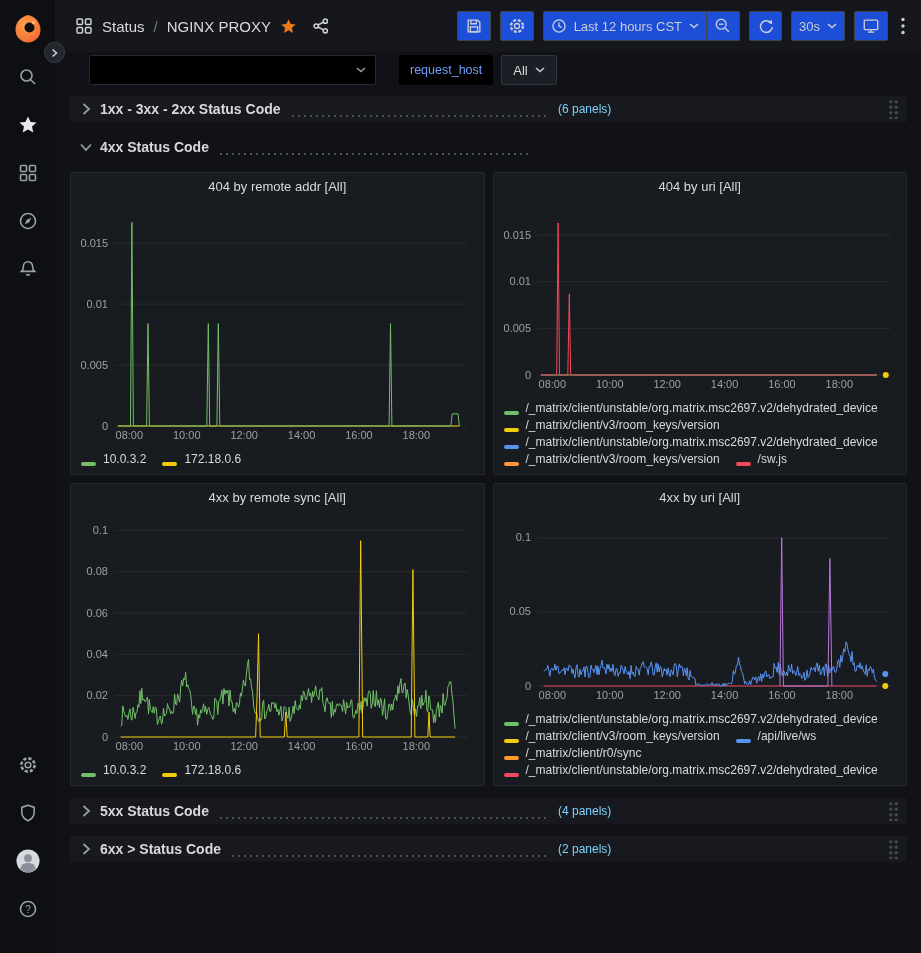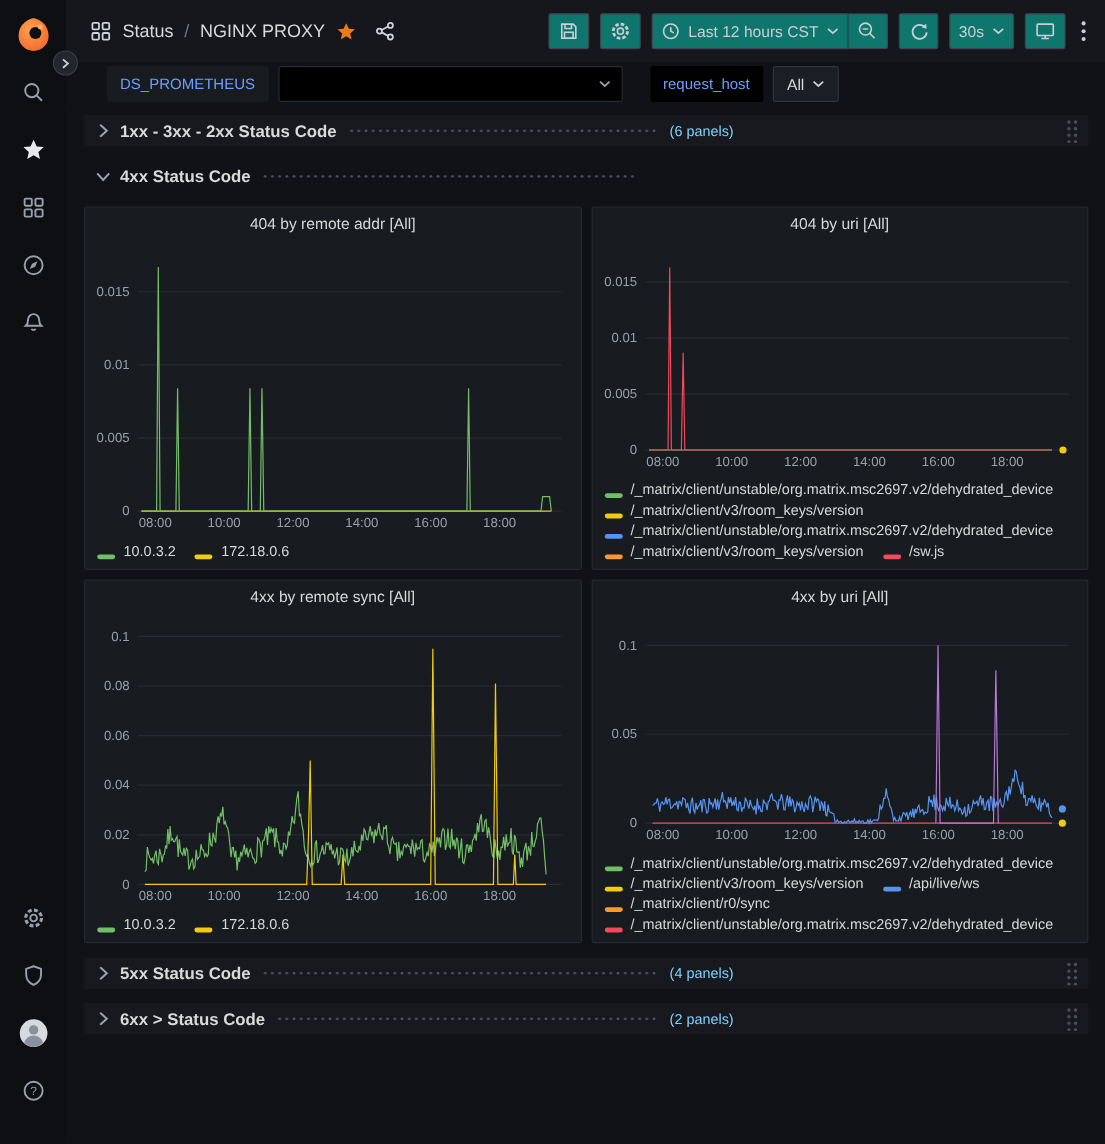--- a/index.html
+++ b/index.html
@@ -12,39 +12,39 @@
   .side-icon{width:24px;height:24px;display:flex;align-items:center;justify-content:center;margin-bottom:24px;cursor:pointer}
   .side-spacer{flex:1}
   .expand-btn{position:absolute;left:44px;top:42px;width:21px;height:21px;border-radius:50%;background:#23262c;border:1px solid #3a3e46;display:flex;align-items:center;justify-content:center;z-index:5;cursor:pointer}
 
   
   .header{position:absolute;left:55px;top:0;right:0;height:52px;background:#15171c;display:flex;align-items:center;padding:0 12px 0 20px;z-index:2}
   .crumb{display:flex;align-items:center;gap:9px}
   .crumb-text{color:#d8d9da;font-size:15px;cursor:pointer}
   .crumb .sep{color:#707684;font-size:15px}
   .hdr-right{margin-left:auto;display:flex;align-items:center;gap:9px}
-  .hbtn{height:30px;min-width:30px;padding:10px 7px;border:1px solid #40454d;background:#0f766e;border-radius:2px;display:flex;align-items:center;justify-content:center;gap:7px;color:#c9ced6;font-size:13px;cursor:pointer;white-space:nowrap}
+  .hbtn{height:30px;min-width:30px;padding:10px 7px;border:1px solid #40454d;background:#1d4ed8;border-radius:2px;display:flex;align-items:center;justify-content:center;gap:7px;color:#c9ced6;font-size:13px;cursor:pointer;white-space:nowrap}
   .hgroup{display:flex}
   .hgroup .hbtn+.hbtn{border-left:none;border-top-left-radius:0;border-bottom-left-radius:0}
   .hgroup .hbtn:first-child{border-top-right-radius:0;border-bottom-right-radius:0}
   .kebab-btn{border:none;background:none;padding:0 3px;height:30px;display:flex;align-items:center;cursor:pointer}
 
   
   .submenu{position:absolute;left:55px;top:52px;right:0;height:36px;display:flex;align-items:center;gap:8px;padding:0 12px 0 34px;background:#111217;z-index:2}
   .var-label{height:30px;line-height:30px;padding:0 11px;background:#181b20;border-radius:2px;color:#6e9fff;font-size:12.5px;font-weight:500;cursor:pointer}
   .var-black{width:287px;height:30px;background:#000;border:1px solid #26292f;border-radius:2px;display:flex;align-items:center;justify-content:flex-end;padding:0 9px;cursor:pointer}
   .chip{height:30px;display:flex;align-items:center;gap:7px;padding:0 11px;background:#1b1e24;border:1px solid #30343b;border-radius:2px;font-size:13px;cursor:pointer}
   .chip.host-label{color:#6e9fff;margin-left:15px;border:none;background:#000000;font-weight:500;font-size:12.5px}
   .chip.all{color:#d8d9da}
 
   
   .content{position:absolute;left:70px;top:88px;width:837px;padding-top:8px}
   .row-header{height:26px;display:flex;align-items:center;position:relative;margin-bottom:12px;cursor:pointer}
   .row-header.collapsed{background:#17191e}
-  .row-lead{display:flex;align-items:flex-start;width:488px}
+  .row-lead{display:flex;align-items:flex-end;width:488px}
   .row-chev{width:16px;height:16px;margin:0 6px 0 8px;flex:none}
   .row-title{color:#d8d9da;font-size:14px;font-weight:700;white-space:nowrap}
   .dots{flex:1;height:2px;margin:7px 9px 0;background-image:radial-gradient(circle,#4c5058 1px,transparent 1.4px);background-size:6px 2px;background-repeat:repeat-x}
   .row-count{color:#7dd3fc;font-size:12px;white-space:nowrap}
   .drag-dots{position:absolute;right:8px;top:3px;width:11px;height:20px;background-image:radial-gradient(circle,#4a4f57 1.3px,transparent 1.7px);background-size:5.5px 5.5px;cursor:grab}
 
   .panel-grid{display:grid;grid-template-columns:1fr 1fr;gap:8px;margin-bottom:12px}
   .panel{height:303px;background:#181b1f;border:1px solid #25282e;border-radius:2px;display:flex;flex-direction:column;overflow:hidden}
   .panel-title{height:28px;line-height:28px;text-align:center;color:#d8d9da;font-size:13px;font-weight:500;flex:none;cursor:pointer}
   .chart{flex:1;position:relative;margin:0 4px;cursor:crosshair}
@@ -215,21 +215,20 @@
         <svg class="icon" width="6" height="20" viewBox="0 0 6 20">
           <circle cx="3" cy="3.5" r="1.7" fill="#c9ced6"></circle>
             <circle cx="3" cy="10" r="1.7" fill="#c9ced6"></circle>
             <circle cx="3" cy="16.5" r="1.7" fill="#c9ced6"></circle>
         </svg>
       </div>
     </div>
   </div>
 
   <div class="submenu">
-    <div class="var-label">DS_PROMETHEUS</div>
     <div class="var-black">
       <span style="color:#000;flex:1"></span>
       <svg class="icon" width="10" height="6" viewBox="0 0 10 6" fill="none" stroke="#9aa0a7" stroke-width="1.5">
           <path d="M1 1 L5 4.6 L9 1"></path>
         </svg>
     </div>
     <div class="chip host-label">request_host</div>
     <div class="chip all">
       <span>All</span>
       <svg class="icon" width="10" height="6" viewBox="0 0 10 6" fill="none" stroke="#c9ced6" stroke-width="1.5">

